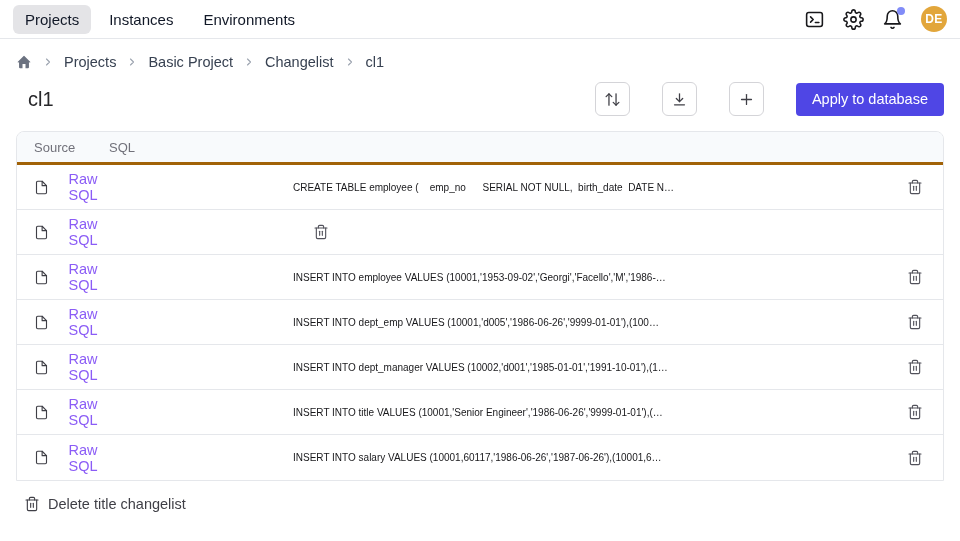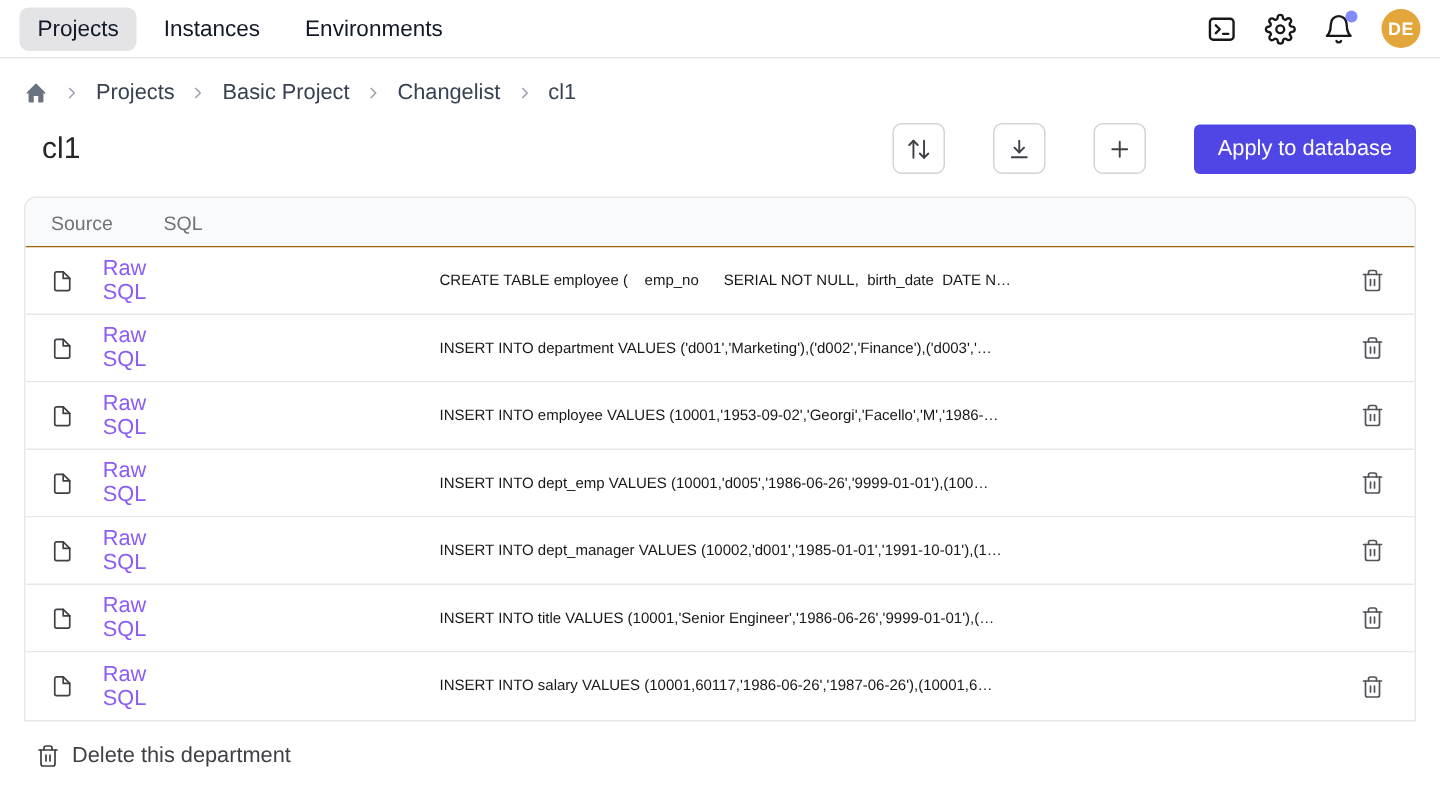--- a/index.html
+++ b/index.html
@@ -67,21 +67,21 @@
     font-family: inherit; cursor: pointer; display: flex; align-items: center;
   }
 
   
   .table {
     border: 1px solid #e5e7eb; border-radius: 8px 8px 0 0;
     overflow: hidden;
   }
   .thead {
     display: flex; align-items: center; height: 33px;
-    background: #f8fafc; border-bottom: 1px solid #a16207;
+    background: #f8fafc; border-bottom: 3px solid #a16207;
     font-size: 13px; color: #71717a; font-weight: 500;
   }
   .trow {
     display: flex; align-items: center; height: 45px;
     border-bottom: 1px solid #e5e7eb; background: #fff;
   }
   .trow:last-child { border-bottom: none; }
   .col-source { width: 92px; padding-left: 17px; flex-shrink: 0; }
   .col-db { width: 184px; flex-shrink: 0; }
   .col-sql { flex: 1; min-width: 0; }
@@ -241,21 +241,20 @@
       <div class="col-source source-cell">
         <span class="file-icon">
             <svg width="15" height="15" viewBox="0 0 24 24" fill="none" stroke="currentColor" stroke-width="1.8" stroke-linecap="round" stroke-linejoin="round">
               <path d="M13 2H6a2 2 0 0 0-2 2v16a2 2 0 0 0 2 2h12a2 2 0 0 0 2-2V9z"></path>
               <polyline points="13 2 13 9 20 9"></polyline>
             </svg>
           </span>
         <span>Raw SQL</span>
       </div>
       <div class="col-db"></div>
-      <div class="col-sql sql-cell">INSERT INTO department VALUES ('d001','Marketing'),('d002','Finance'),('d003','…</div>
       <div class="col-action">
           <span class="row-trash">
             <svg width="16" height="16" viewBox="0 0 24 24" fill="none" stroke="currentColor" stroke-width="1.7" stroke-linecap="round" stroke-linejoin="round">
               <polyline points="3 6 5 6 21 6"></polyline>
               <path d="M19 6v14a2 2 0 0 1-2 2H7a2 2 0 0 1-2-2V6m3 0V4a2 2 0 0 1 2-2h4a2 2 0 0 1 2 2v2"></path>
               <line x1="10" y1="11" x2="10" y2="17"></line>
               <line x1="14" y1="11" x2="14" y2="17"></line>
             </svg>
           </span>
         </div>
@@ -384,16 +383,16 @@
 
   <div class="footer-action">
     <span>
       <svg width="16" height="16" viewBox="0 0 24 24" fill="none" stroke="currentColor" stroke-width="1.7" stroke-linecap="round" stroke-linejoin="round">
           <polyline points="3 6 5 6 21 6"></polyline>
           <path d="M19 6v14a2 2 0 0 1-2 2H7a2 2 0 0 1-2-2V6m3 0V4a2 2 0 0 1 2-2h4a2 2 0 0 1 2 2v2"></path>
           <line x1="10" y1="11" x2="10" y2="17"></line>
           <line x1="14" y1="11" x2="14" y2="17"></line>
         </svg>
     </span>
-    <span>Delete this department</span>
+    <span>Delete title changelist</span>
   </div>
 
 </div>
 
 </body></html>

